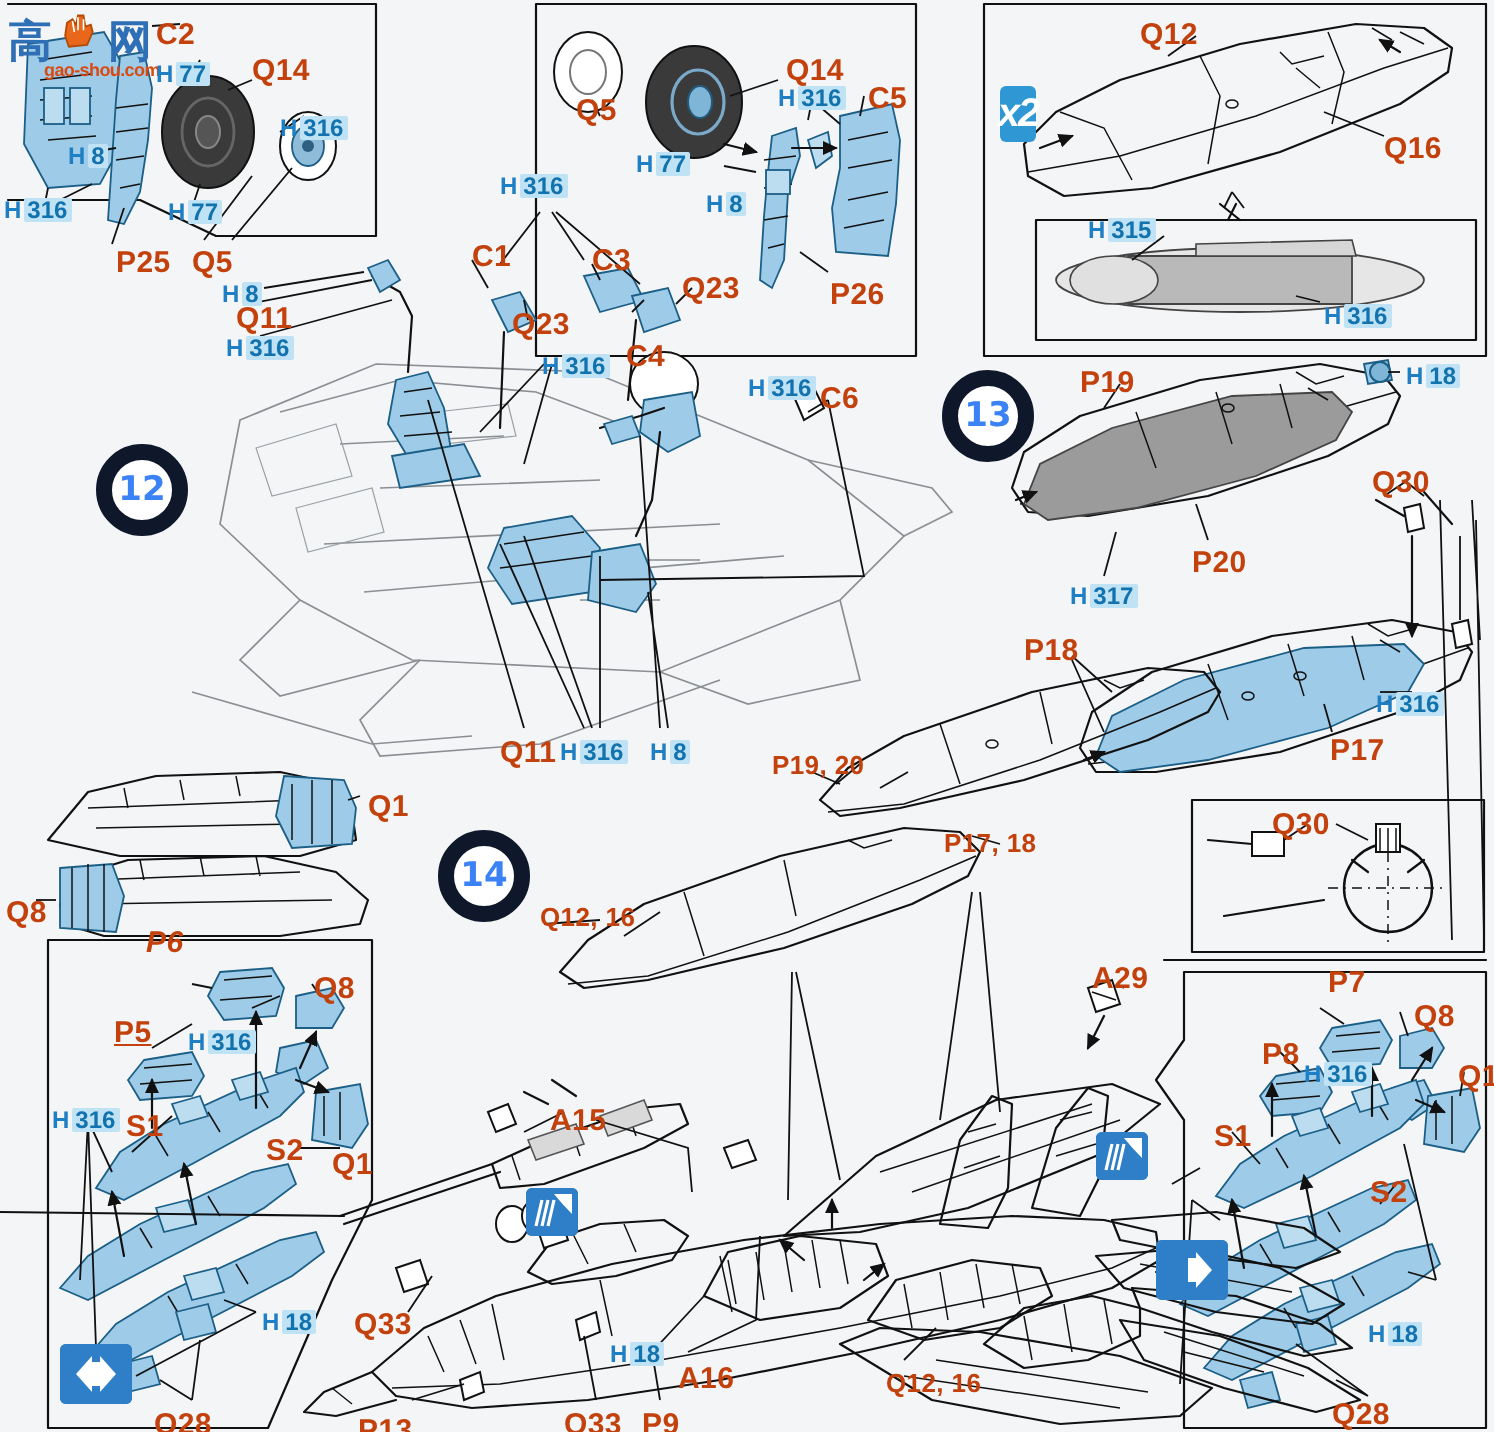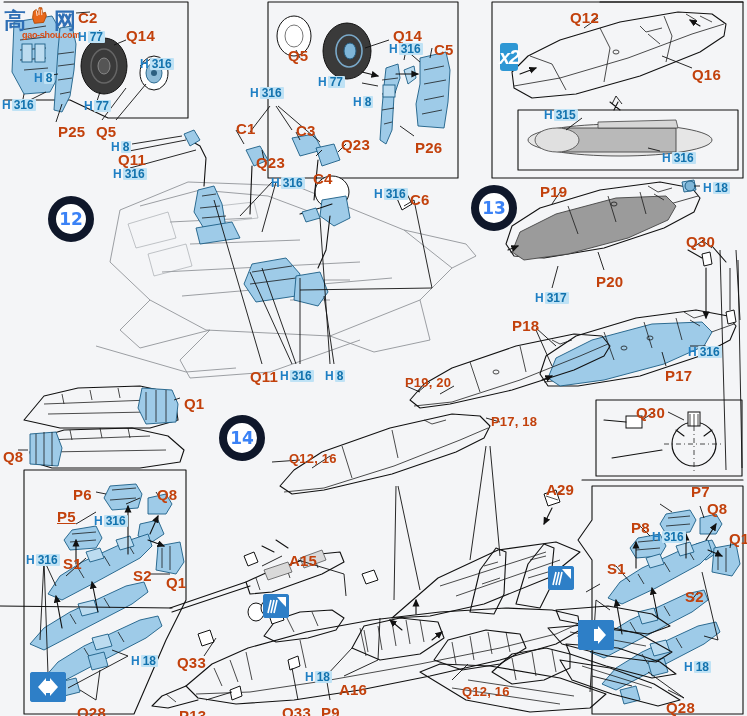--- a/index.html
+++ b/index.html
@@ -9,21 +9,21 @@
     background:#f4f5f7;
     color:#111;
   }
   #sheet{position:absolute;inset:0;width:747px;height:716px;}
   svg.layer{position:absolute;left:0;top:0;width:747px;height:716px;overflow:visible;}
   .lbl{
     position:absolute;font-weight:bold;color:#c2410c;white-space:nowrap;
     letter-spacing:.2px;line-height:1;
   }
   .lbl.part{font-size:15px;}
-  .lbl.part.sm{font-size:13px;margin-left:19px;}
+  .lbl.part.sm{font-size:13px;}
   .paint{
     position:absolute;white-space:nowrap;color:#1f7fc4;font-weight:bold;
     font-size:12px;line-height:1;display:flex;align-items:center;gap:1px;
   }
   .paint .h{color:#1f7fc4;}
   .paint .num{background:#bfe2f5;color:#1272ad;padding:0 2px;border-radius:1px;}
   .stepbadge{
     position:absolute;width:30px;height:30px;border-radius:50%;
     background:#ffffff;border:8px solid #0f172a;color:#3b82f6;
     display:flex;align-items:center;justify-content:center;
@@ -446,21 +446,21 @@
   <div class="watermark">
     <span class="wm-char" style="left:2px;top:4px;">高</span>
     <span class="wm-char" style="left:52px;top:4px;">网</span>
     <svg class="wm-hand" viewBox="0 0 24 24">
       <path d="M7 20 L5 14 L6 7 L9 5 L11 8 L12 3 L15 3 L16 9 L19 8 L20 12 L17 19 Z" fill="#e8671a" stroke="#b34a06" stroke-width="1"></path>
       <path d="M9 6 L10 12 M12 4 L12 11 M15 5 L15 11" stroke="#fff" stroke-width=".9" fill="none"></path>
     </svg>
     <span class="wm-url">gao-shou.com</span>
   </div>
 
-  <div class="stepbadge" style="left:48px;top:196px;">12</div>
+  <div class="stepbadge" style="left:48px;top:222px;">12</div>
   <div class="stepbadge" style="left:471px;top:185px;">13</div>
   <div class="stepbadge" style="left:219px;top:415px;">14</div>
 
   <div class="x2badge" style="left:500px;top:10px;width:18px;height:28px;margin-top:33px;">x2</div>
 
   <div class="iconbox" style="left:263px;top:594px;width:26px;height:24px;">
     <svg viewBox="0 0 26 24" style="width:26px;height:24px;">
       <rect x="0" y="0" width="26" height="24" fill="#2e7fc7"></rect>
       <path d="M14 3 L23 3 L23 13 Q18 8 14 3 Z" fill="#ffffff"></path>
       <path d="M5 19 L8 6 M8 19 L11 6 M11 19 L14 6" stroke="#ffffff" stroke-width="1.6" fill="none"></path>
@@ -587,59 +587,59 @@
       <div class="paint" style="left: 535px; top: 292px;">
         <span class="h">H</span>
         <span class="num">317</span>
       </div>
       <div class="paint" style="left: 688px; top: 346px;">
         <span class="h">H</span>
         <span class="num">316</span>
       </div>
       <div class="lbl part" style="left: 184px; top: 396px;">Q1</div>
       <div class="lbl part" style="left: 3px; top: 449px;">Q8</div>
-      <div class="lbl part" style="left: 73px; top: 487px;">P6</div>
+      <div class="lbl part" style="left: 73px; top: 464px; font-style: italic;">P6</div>
       <div class="lbl part" style="left: 157px; top: 487px;">Q8</div>
       <div class="lbl part" style="left: 57px; top: 509px; text-decoration: underline;">P5</div>
       <div class="lbl part" style="left: 63px; top: 556px;">S1</div>
       <div class="lbl part" style="left: 133px; top: 568px;">S2</div>
       <div class="lbl part" style="left: 166px; top: 575px;">Q1</div>
       <div class="lbl part" style="left: 77px; top: 705px;">Q28</div>
       <div class="paint" style="left: 94px; top: 515px;">
         <span class="h">H</span>
         <span class="num">316</span>
       </div>
       <div class="paint" style="left: 26px; top: 554px;">
         <span class="h">H</span>
         <span class="num">316</span>
       </div>
       <div class="paint" style="left: 131px; top: 655px;">
         <span class="h">H</span>
         <span class="num">18</span>
       </div>
-      <div class="lbl part" style="left: 664px; top: 484px; margin-left: 27px;">P7</div>
+      <div class="lbl part" style="left: 664px; top: 484px;">P7</div>
       <div class="lbl part" style="left: 707px; top: 501px;">Q8</div>
       <div class="lbl part" style="left: 631px; top: 520px;">P8</div>
       <div class="lbl part" style="left: 729px; top: 531px;">Q1</div>
       <div class="lbl part" style="left: 607px; top: 561px;">S1</div>
       <div class="lbl part" style="left: 685px; top: 589px;">S2</div>
       <div class="lbl part" style="left: 666px; top: 700px;">Q28</div>
       <div class="paint" style="left: 652px; top: 531px;">
         <span class="h">H</span>
         <span class="num">316</span>
       </div>
       <div class="paint" style="left: 684px; top: 661px;">
         <span class="h">H</span>
         <span class="num">18</span>
       </div>
       <div class="lbl part sm" style="left: 386px; top: 376px;">P19, 20</div>
       <div class="lbl part sm" style="left: 472px; top: 415px;">P17, 18</div>
       <div class="lbl part sm" style="left: 270px; top: 452px;">Q12, 16</div>
       <div class="lbl part" style="left: 546px; top: 482px;">A29</div>
-      <div class="lbl part" style="left: 270px; top: 553px; padding-left: 19px;">A15</div>
+      <div class="lbl part" style="left: 256px; top: 553px; padding-left: 19px;">A15</div>
       <div class="lbl part" style="left: 177px; top: 655px;">Q33</div>
       <div class="lbl part" style="left: 339px; top: 682px;">A16</div>
       <div class="lbl part" style="left: 282px; top: 705px;">Q33</div>
       <div class="lbl part" style="left: 321px; top: 705px;">P9</div>
       <div class="lbl part" style="left: 179px; top: 708px;">P13</div>
       <div class="lbl part sm" style="left: 443px; top: 685px;">Q12, 16</div>
       <div class="paint" style="left: 305px; top: 671px;">
         <span class="h">H</span>
         <span class="num">18</span>
       </div>

